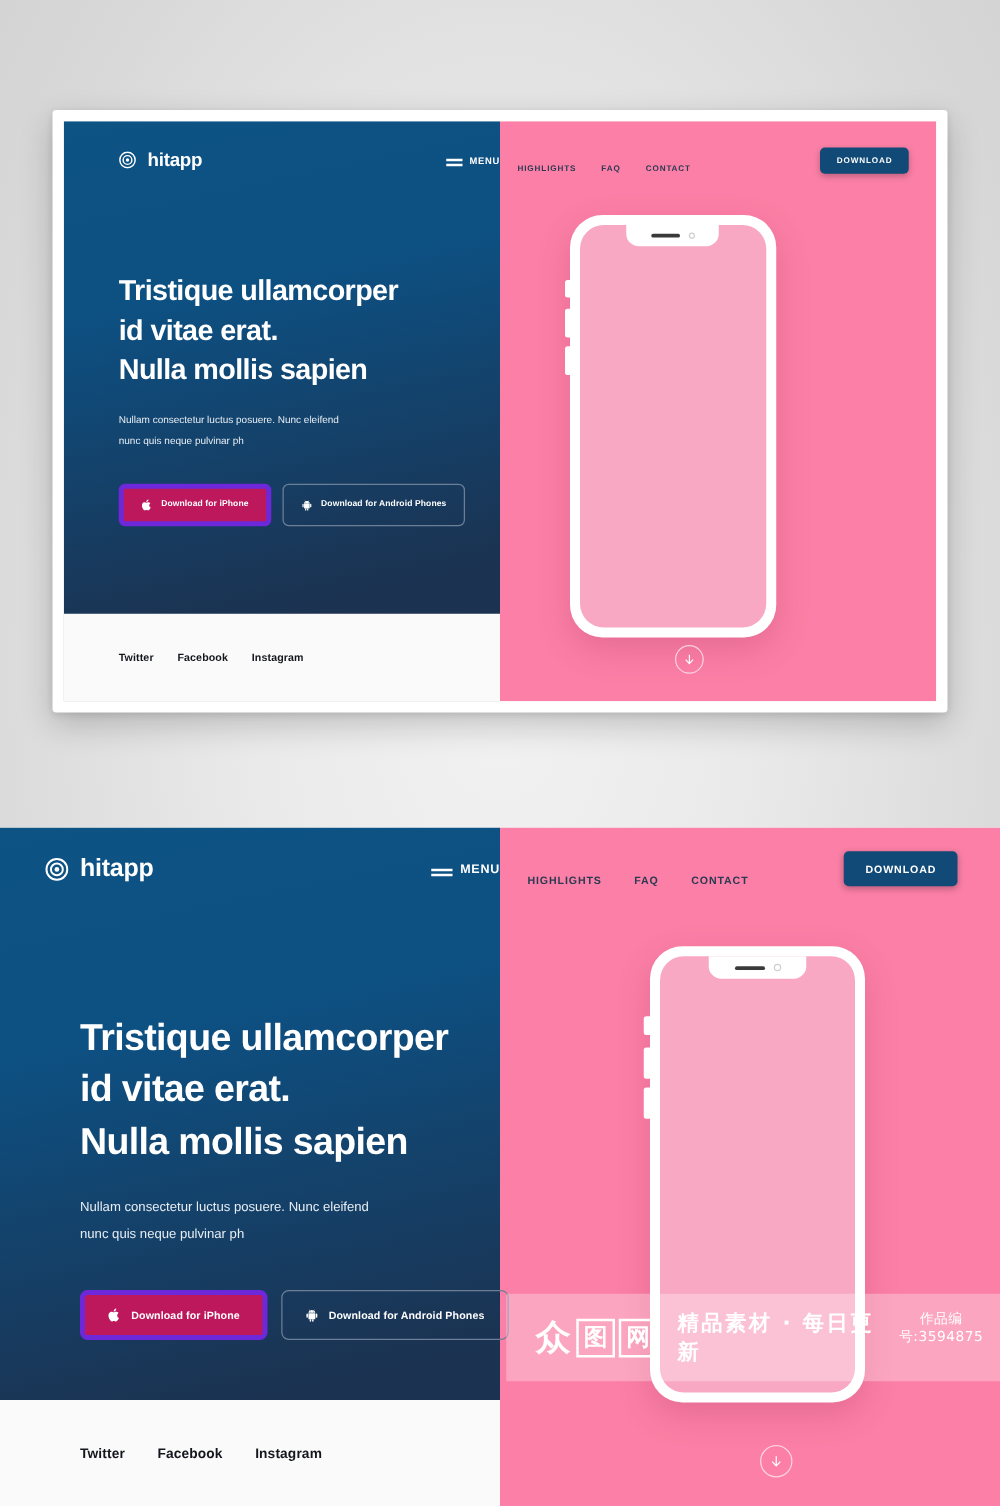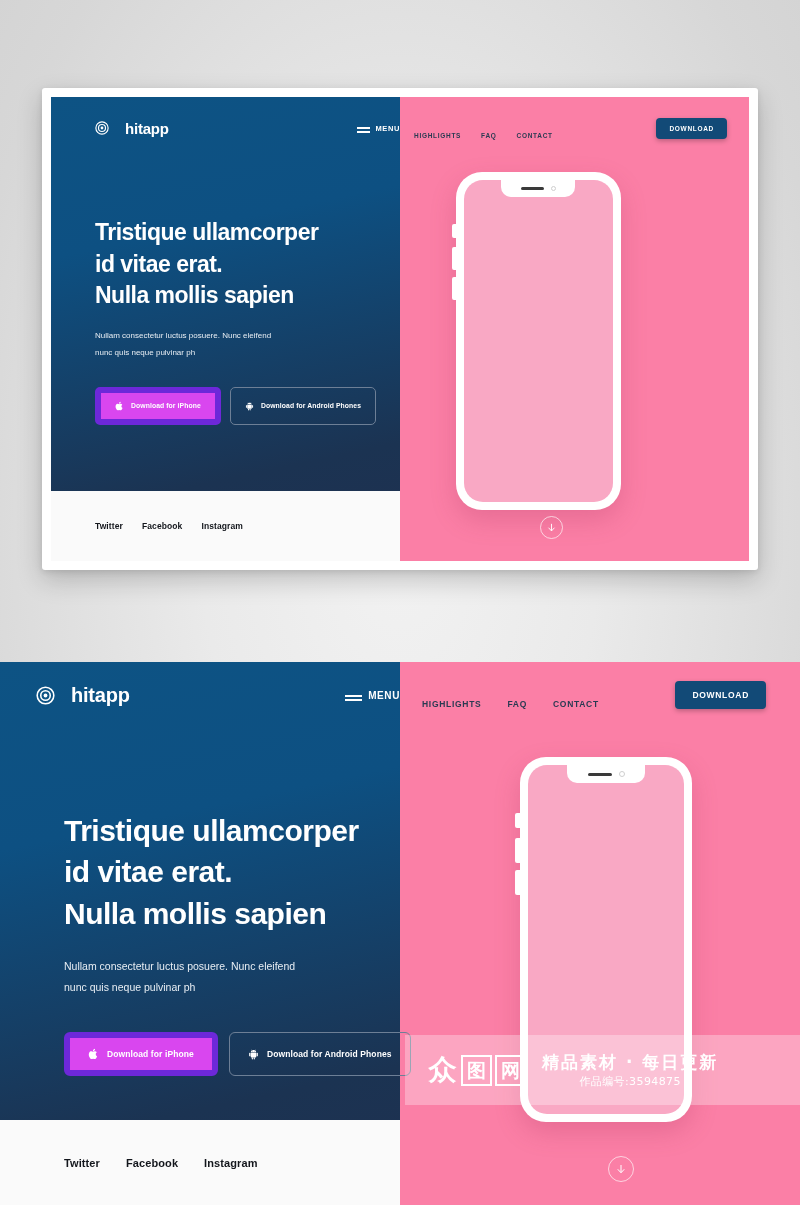--- a/index.html
+++ b/index.html
@@ -32,21 +32,21 @@
   .footer-bar{
     position:absolute; left:0; bottom:0; width:50%; height:70px;
     background:#fafafa; z-index:4;
   }
 
   
   .nav{ position:absolute; left:0; right:0; top:0; height:62px; display:flex; align-items:center; z-index:6;}
   .nav-left{ width:50%; display:flex; align-items:center; padding-left:44px; }
   .nav-right{ width:50%; display:flex; align-items:flex-end; padding-left:14px; padding-right:22px; }
 
-  .logo{ display:flex; align-items:center; gap:16px; }
+  .logo{ display:flex; align-items:center; gap:9px; }
   .logo-icon{ width:14px; height:14px; flex:0 0 14px; }
   .logo-text{ color:#ffffff; font-size:15px; font-weight:bold; letter-spacing:-0.2px; }
 
   .menu-btn{ margin-left:auto; display:flex; align-items:flex-end; gap:6px; }
   .burger{ display:flex; flex-direction:column; gap:2px; }
   .burger i{ display:block; width:13px; height:2px; background:#fff; }
   .menu-label{ color:#fff; font-size:7.5px; font-weight:bold; letter-spacing:0.6px; }
 
   .nav-links{ display:flex; gap:20px; align-items:center; }
   .nav-links a{ color:#2a3a52; font-size:6.5px; font-weight:bold; letter-spacing:0.7px; text-decoration:none; }
@@ -62,21 +62,21 @@
   .hero{ position:absolute; left:44px; top:0; width:46%; z-index:5; }
   .headline{ color:#ffffff; font-size:23px; line-height:1.38; font-weight:bold; letter-spacing:-0.5px; }
   .subcopy{ color:#e7edf3; font-size:8px; line-height:2.05; margin-top:16px; }
   .btn-row{ display:flex; gap:9px; margin-top:26px; }
   .store-btn{
     display:flex; align-items:center; gap:7px;
     font-size:6.8px; font-weight:bold; color:#fff; letter-spacing:0.1px;
     padding:8px 14px; border-radius:5px; cursor:pointer;
     font-family:"Liberation Sans", sans-serif;
   }
-  .store-btn.ios{ background:#d946ef; border:6px solid #6d28d9; }
+  .store-btn.ios{ background:#be185d; border:4px solid #6d28d9; }
   .store-btn.android{ background:transparent; border:1px solid #6d7f96; }
   .store-ico{ width:9px; height:10px; flex:0 0 9px; }
 
   
   .social{ position:absolute; left:44px; bottom:0; height:70px; display:flex; align-items:center; gap:19px; z-index:6; }
   .social a{ color:#13161c; font-size:8.5px; font-weight:bold; text-decoration:none; letter-spacing:0.1px; }
 
   
   .phone-wrap{ position:absolute; z-index:5; }
   .phone{
@@ -130,21 +130,21 @@
     display:flex; align-items:center; padding-left:22px; gap:16px;
   }
   .wm-logo{ display:flex; gap:3px; }
   .wm-box{
     width:31px; height:31px; border:2.5px solid #ffffff;
     display:flex; align-items:center; justify-content:center;
     color:#fff; font-size:19px; font-weight:bold; line-height:1;
     font-family:"DejaVu Sans", sans-serif;
   }
   .wm-box.nb{ border:none; font-size:28px; }
-  .wm-text{ display:flex; flex-direction:column; gap:0; }
+  .wm-text{ display:flex; gap:0; }
   .wm-main{ color:#ffffff; font-size:17px; font-weight:bold; letter-spacing:2px; font-family:"DejaVu Sans", sans-serif; }
   .wm-sub{ color:#ffffff; font-size:11px; letter-spacing:0.4px; font-family:"DejaVu Sans", sans-serif; text-align:center; }
 </style>
 </head>
 <body>
 
 <div class="preview-card">
   <div class="mock">
 
     <div class="blue-panel"></div>

